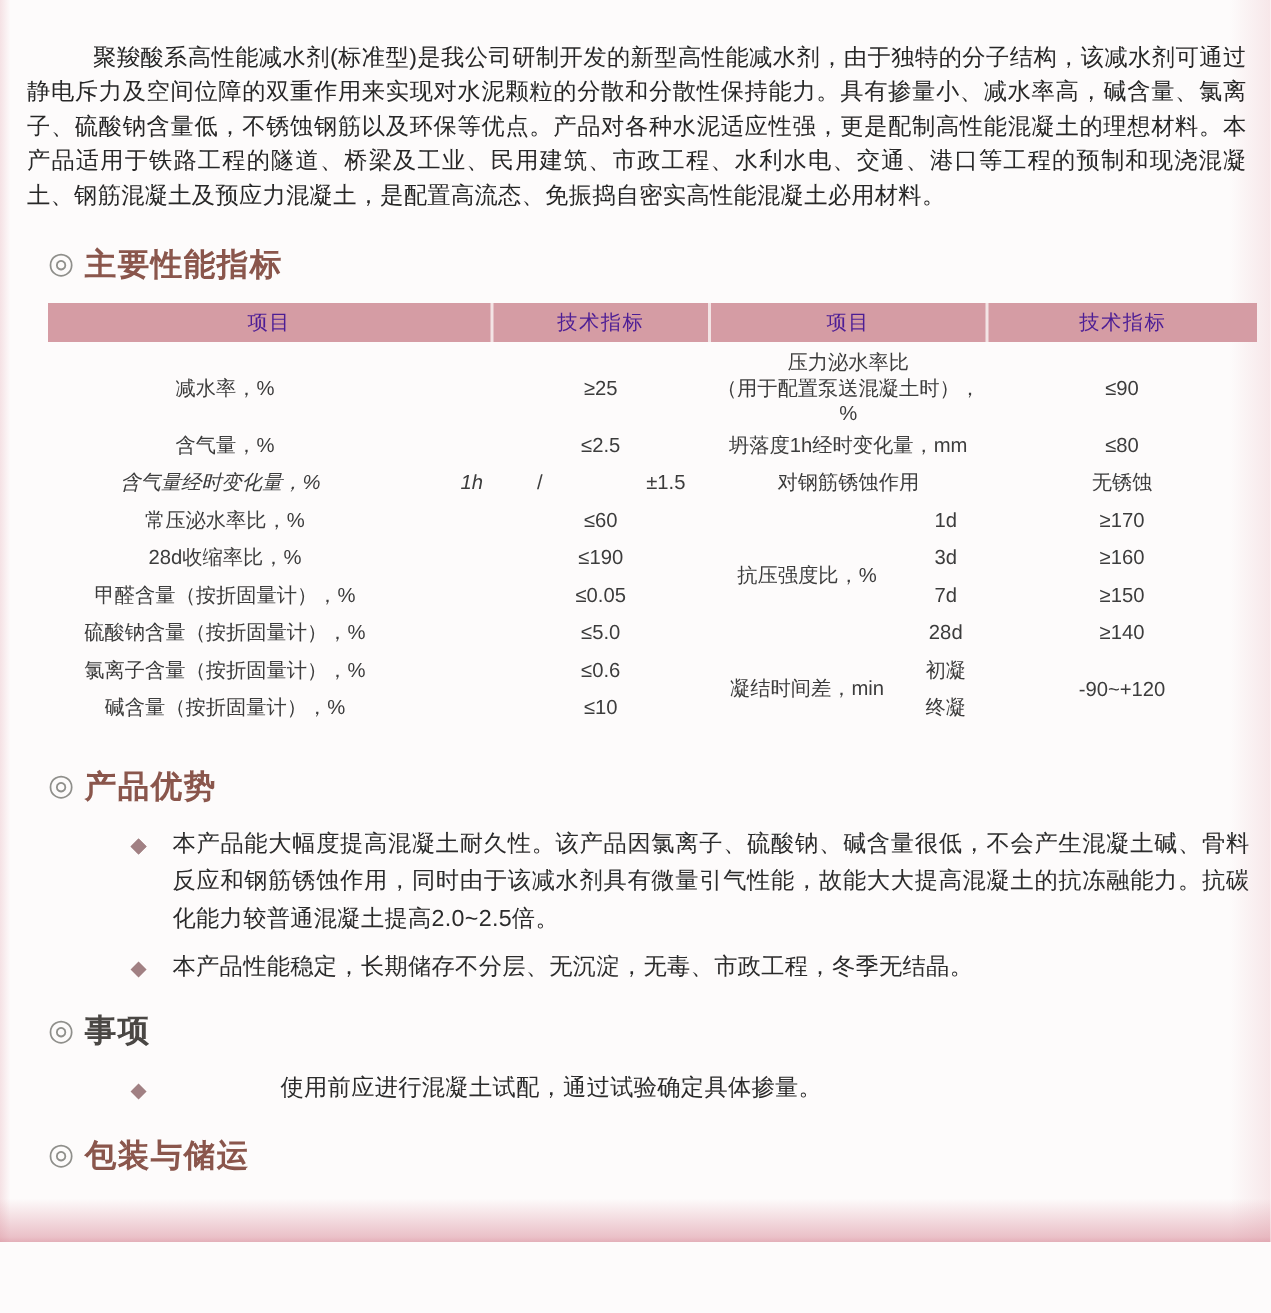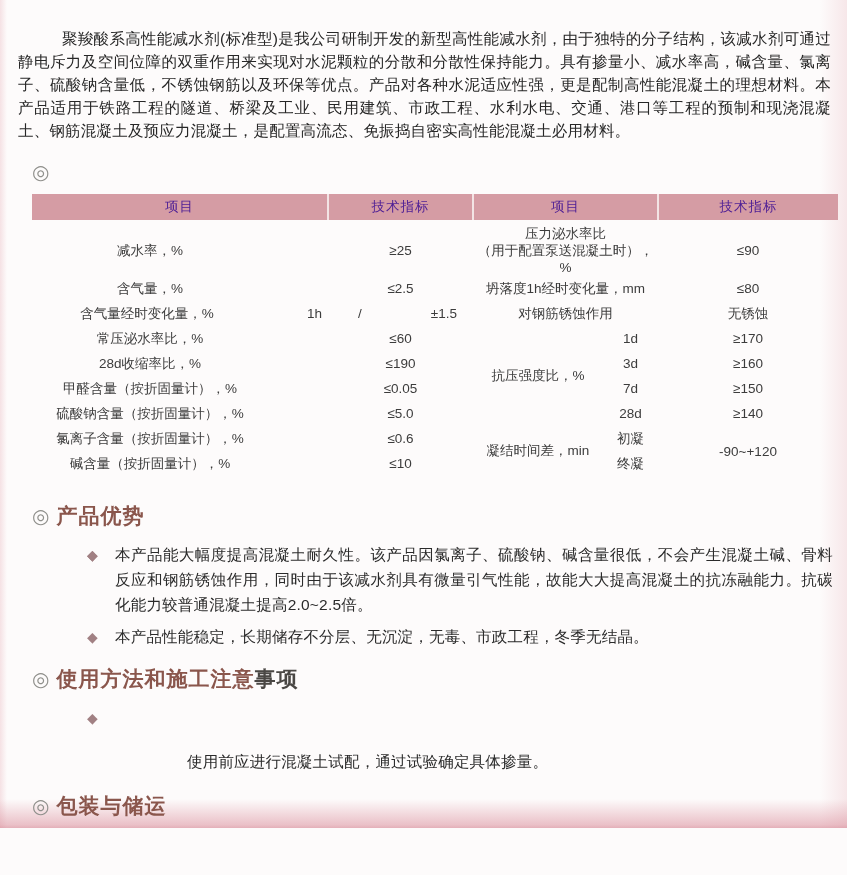--- a/index.html
+++ b/index.html
@@ -53,48 +53,49 @@
     border-right:2px solid #f3e4e5;
   }
   table.perf th:last-child{border-right:none;}
   table.perf td{
     text-align:center;vertical-align:middle;
     height:25px;padding:0;
   }
   table.perf tr.gap td{height:5px;}
   table.perf td.item{padding-right:60px;}
   table.perf td.two-line{line-height:17px;}
-  .cell-flex{display:flex;align-items:center;}
+  .cell-flex{display:flex;align-items:center;font-style:italic;}
   .cell-flex .lbl{flex:1;text-align:center;}
   .cell-flex .t{margin-right:6px;margin-left:45px;}
   .slash-cell{display:flex;justify-content:space-between;padding:0 16px 0 30px;}
   
   .bullets{margin:12px 0 0 0;}
   .bullet{
     position:relative;
     margin:0 14px 7px 115px;
     font-size:15.5px;line-height:25px;color:#2b2b2b;
     text-align:justify;letter-spacing:0.2px;
   }
   .bullet .diamond{
     position:absolute;left:-28px;top:1px;
     color:#a18083;font-size:14px;line-height:25px;
   }
   .dosage-row{display:flex;}
-  .dosage-row .right-part{margin-left:72px;margin-top:44px;}
+  .dosage-row .right-part{margin-left:72px;}
 </style>
 </head>
 <body>
 
 <div class="page">
 
   <p class="intro">聚羧酸系高性能减水剂(标准型)是我公司研制开发的新型高性能减水剂，由于独特的分子结构，该减水剂可通过静电斥力及空间位障的双重作用来实现对水泥颗粒的分散和分散性保持能力。具有掺量小、减水率高，碱含量、氯离子、硫酸钠含量低，不锈蚀钢筋以及环保等优点。产品对各种水泥适应性强，更是配制高性能混凝土的理想材料。本产品适用于铁路工程的隧道、桥梁及工业、民用建筑、市政工程、水利水电、交通、港口等工程的预制和现浇混凝土、钢筋混凝土及预应力混凝土，是配置高流态、免振捣自密实高性能混凝土必用材料。</p>
 
   <div class="sec-head">
     <span class="ring">◎</span>
+    <span>主要性能指标</span>
   </div>
 
   <table class="perf">
     <colgroup>
         <col class="c1">
         <col class="c2">
         <col class="c3a">
         <col class="c3b">
         <col class="c4">
       </colgroup>
@@ -193,21 +194,20 @@
       <span>本产品能大幅度提高混凝土耐久性。该产品因氯离子、硫酸钠、碱含量很低，不会产生混凝土碱、骨料反应和钢筋锈蚀作用，同时由于该减水剂具有微量引气性能，故能大大提高混凝土的抗冻融能力。抗碳化能力较普通混凝土提高2.0~2.5倍。</span>
     </div>
     <div class="bullet">
       <span class="diamond">◆</span>
       <span>本产品性能稳定，长期储存不分层、无沉淀，无毒、市政工程，冬季无结晶。</span>
     </div>
   </div>
 
   <div class="sec-head" style="margin-top:16px;">
     <span class="ring">◎</span>
-    <span>使用方法和施工注意</span>
     <span class="tail-dark">事项</span>
   </div>
 
   <div class="bullets">
     <div class="bullet">
       <span class="diamond">◆</span>
       <span class="dosage-row">
         <span class="right-part">使用前应进行混凝土试配，通过试验确定具体掺量。</span>
       </span>
     </div>

